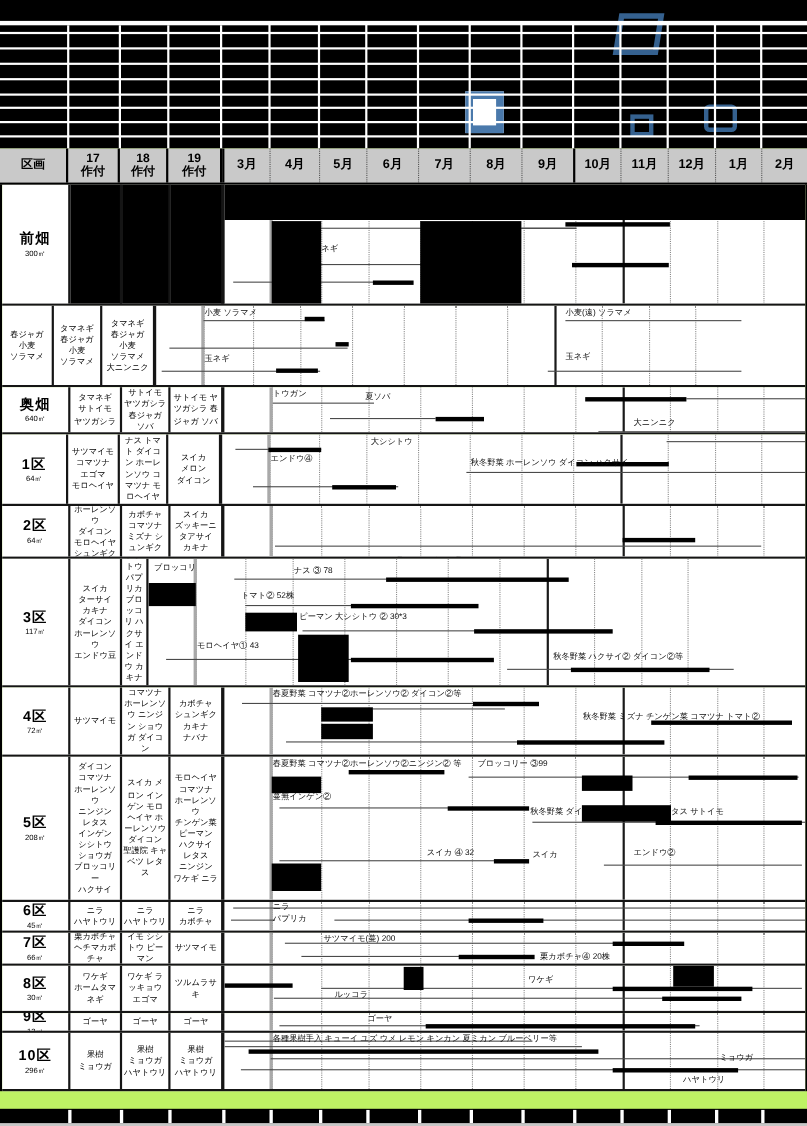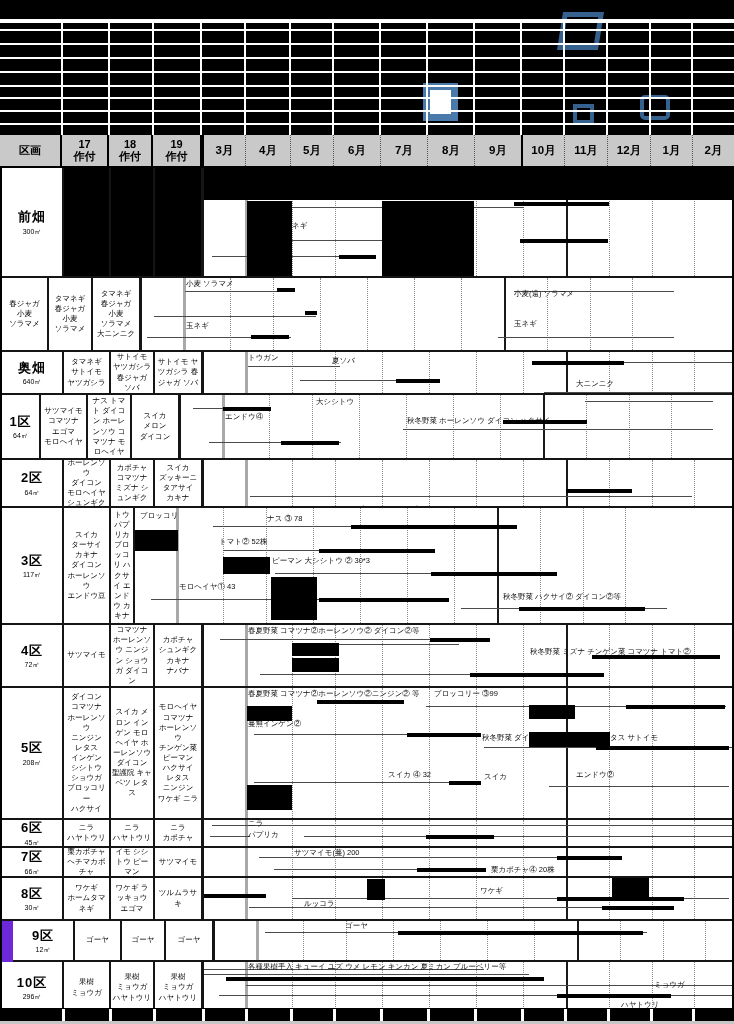--- a/index.html
+++ b/index.html
@@ -1,16 +1,16 @@
 <!DOCTYPE html>
 <html><head>
 <meta charset="utf-8">
 <style>
   html,body{margin:0;padding:0;background:#e8e8e8;}
-  .sheet{position:relative;width:734px;height:1024px;background:#6d28d9;
+  .sheet{position:relative;width:734px;height:1024px;background:#bef264;
          font-family:"Liberation Sans",sans-serif;overflow:hidden;}
   
   .topblk{position:absolute;left:0;top:0;width:734px;height:135px;background:#000;}
   .wl{position:absolute;background:#fff;}
   .annot{position:absolute;border-style:solid;box-sizing:border-box;}
   
   .hdr{position:absolute;left:0;top:135px;width:734px;height:33px;display:flex;
        background:#c9c9c9;border-bottom:2px solid #000;box-sizing:border-box;}
   .hcell{box-sizing:border-box;display:flex;align-items:center;justify-content:center;
          font-weight:bold;font-size:11px;text-align:center;white-space:pre-line;
@@ -160,21 +160,21 @@
           <div class="ln" style="left: 43px; top: 13px; width: 110px;"></div>
           <div class="ln" style="left: 12px; top: 38px; width: 162px;"></div>
           <div class="ln" style="left: 5px; top: 59px; width: 144px;"></div>
           <div class="ln" style="left: 372px; top: 13px; width: 160px;"></div>
           <div class="ln" style="left: 356px; top: 59px; width: 176px;"></div>
           <div class="bar" style="left: 135px; top: 10px; width: 18px;"></div>
           <div class="bar" style="left: 109px; top: 57px; width: 38px;"></div>
           <div class="bar" style="left: 163px; top: 33px; width: 12px;"></div>
           <div class="clab" style="left: 44px; top: 2px;">小麦 ソラマメ</div>
           <div class="clab" style="left: 44px; top: 44px;">玉ネギ</div>
-          <div class="clab" style="left: 372px; top: 12px;">小麦(遠) ソラマメ</div>
+          <div class="clab" style="left: 372px; top: 2px;">小麦(遠) ソラマメ</div>
           <div class="clab" style="left: 372px; top: 42px;">玉ネギ</div>
         </div>
       </div>
       <div class="row" style="height: 43px;">
         <div class="cell" style="width: 62px;"><div class="rname">奥畑</div><div class="rarea">640㎡</div></div>
         <div class="cell" style="width: 47px;">タマネギ
 サトイモ
 ヤツガシラ</div>
         <div class="cell" style="width: 44px;">サトイモ ヤツガシラ 春ジャガ ソバ</div>
         <div class="cell" style="width: 49px; border-right-width: 3px;">サトイモ ヤツガシラ 春ジャガ ソバ</div>
@@ -196,21 +196,21 @@
           <div class="ln" style="left: 420px; top: 10px; width: 112px;"></div>
           <div class="ln" style="left: 340px; top: 40px; width: 192px;"></div>
           <div class="bar" style="left: 328px; top: 9px; width: 92px;"></div>
           <div class="bar" style="left: 192px; top: 27px; width: 44px;"></div>
           <div class="clab" style="left: 44px; top: 2px;">トウガン</div>
           <div class="clab" style="left: 128px; top: 5px;">夏ソバ</div>
           <div class="clab" style="left: 372px; top: 28px;">大ニンニク</div>
         </div>
       </div>
       <div class="row" style="height: 65px;">
-        <div class="cell" style="width: 39px;"><div class="rname">1区</div><div class="rarea">64㎡</div></div>
+        <div class="cell" style="width: 60px;"><div class="rname">1区</div><div class="rarea">64㎡</div></div>
         <div class="cell" style="width: 47px;">サツマイモ
 コマツナ
 エゴマ
 モロヘイヤ</div>
         <div class="cell" style="width: 44px;">ナス トマト ダイコン ホーレンソウ コマツナ モロヘイヤ</div>
         <div class="cell" style="width: 49px; border-right-width: 3px;">スイカ
 メロン
 ダイコン</div>
         <div class="chartcell">
           <div class="gl" style="left: 43px;"></div>
@@ -480,21 +480,21 @@
           <div class="ln" style="left: 45px; top: 29px; width: 357px;"></div>
           <div class="blk" style="left: 163px; top: 1px; width: 18px; height: 21px;"></div>
           <div class="blk" style="left: 408px; top: 0px; width: 37px; height: 19px;"></div>
           <div class="bar" style="left: 0px; top: 16px; width: 62px;"></div>
           <div class="bar" style="left: 353px; top: 19px; width: 127px;"></div>
           <div class="bar" style="left: 398px; top: 28px; width: 72px;"></div>
           <div class="clab" style="left: 100px; top: 22px;">ルッコラ</div>
           <div class="clab" style="left: 276px; top: 9px;">ワケギ</div>
         </div>
       </div>
-      <div class="row" style="height: 41px; margin-left: 11px;">
+      <div class="row" style="height: 18px;">
         <div class="cell" style="width: 62px;"><div class="rname">9区</div><div class="rarea">12㎡</div></div>
         <div class="cell" style="width: 47px;">ゴーヤ</div>
         <div class="cell" style="width: 44px;">ゴーヤ</div>
         <div class="cell" style="width: 49px; border-right-width: 3px;">ゴーヤ</div>
         <div class="chartcell">
           <div class="gl" style="left: 43px;"></div>
           <div class="gl" style="left: 88px;"></div>
           <div class="gl" style="left: 131px;"></div>
           <div class="gl" style="left: 178px;"></div>
           <div class="gl" style="left: 225px;"></div>

